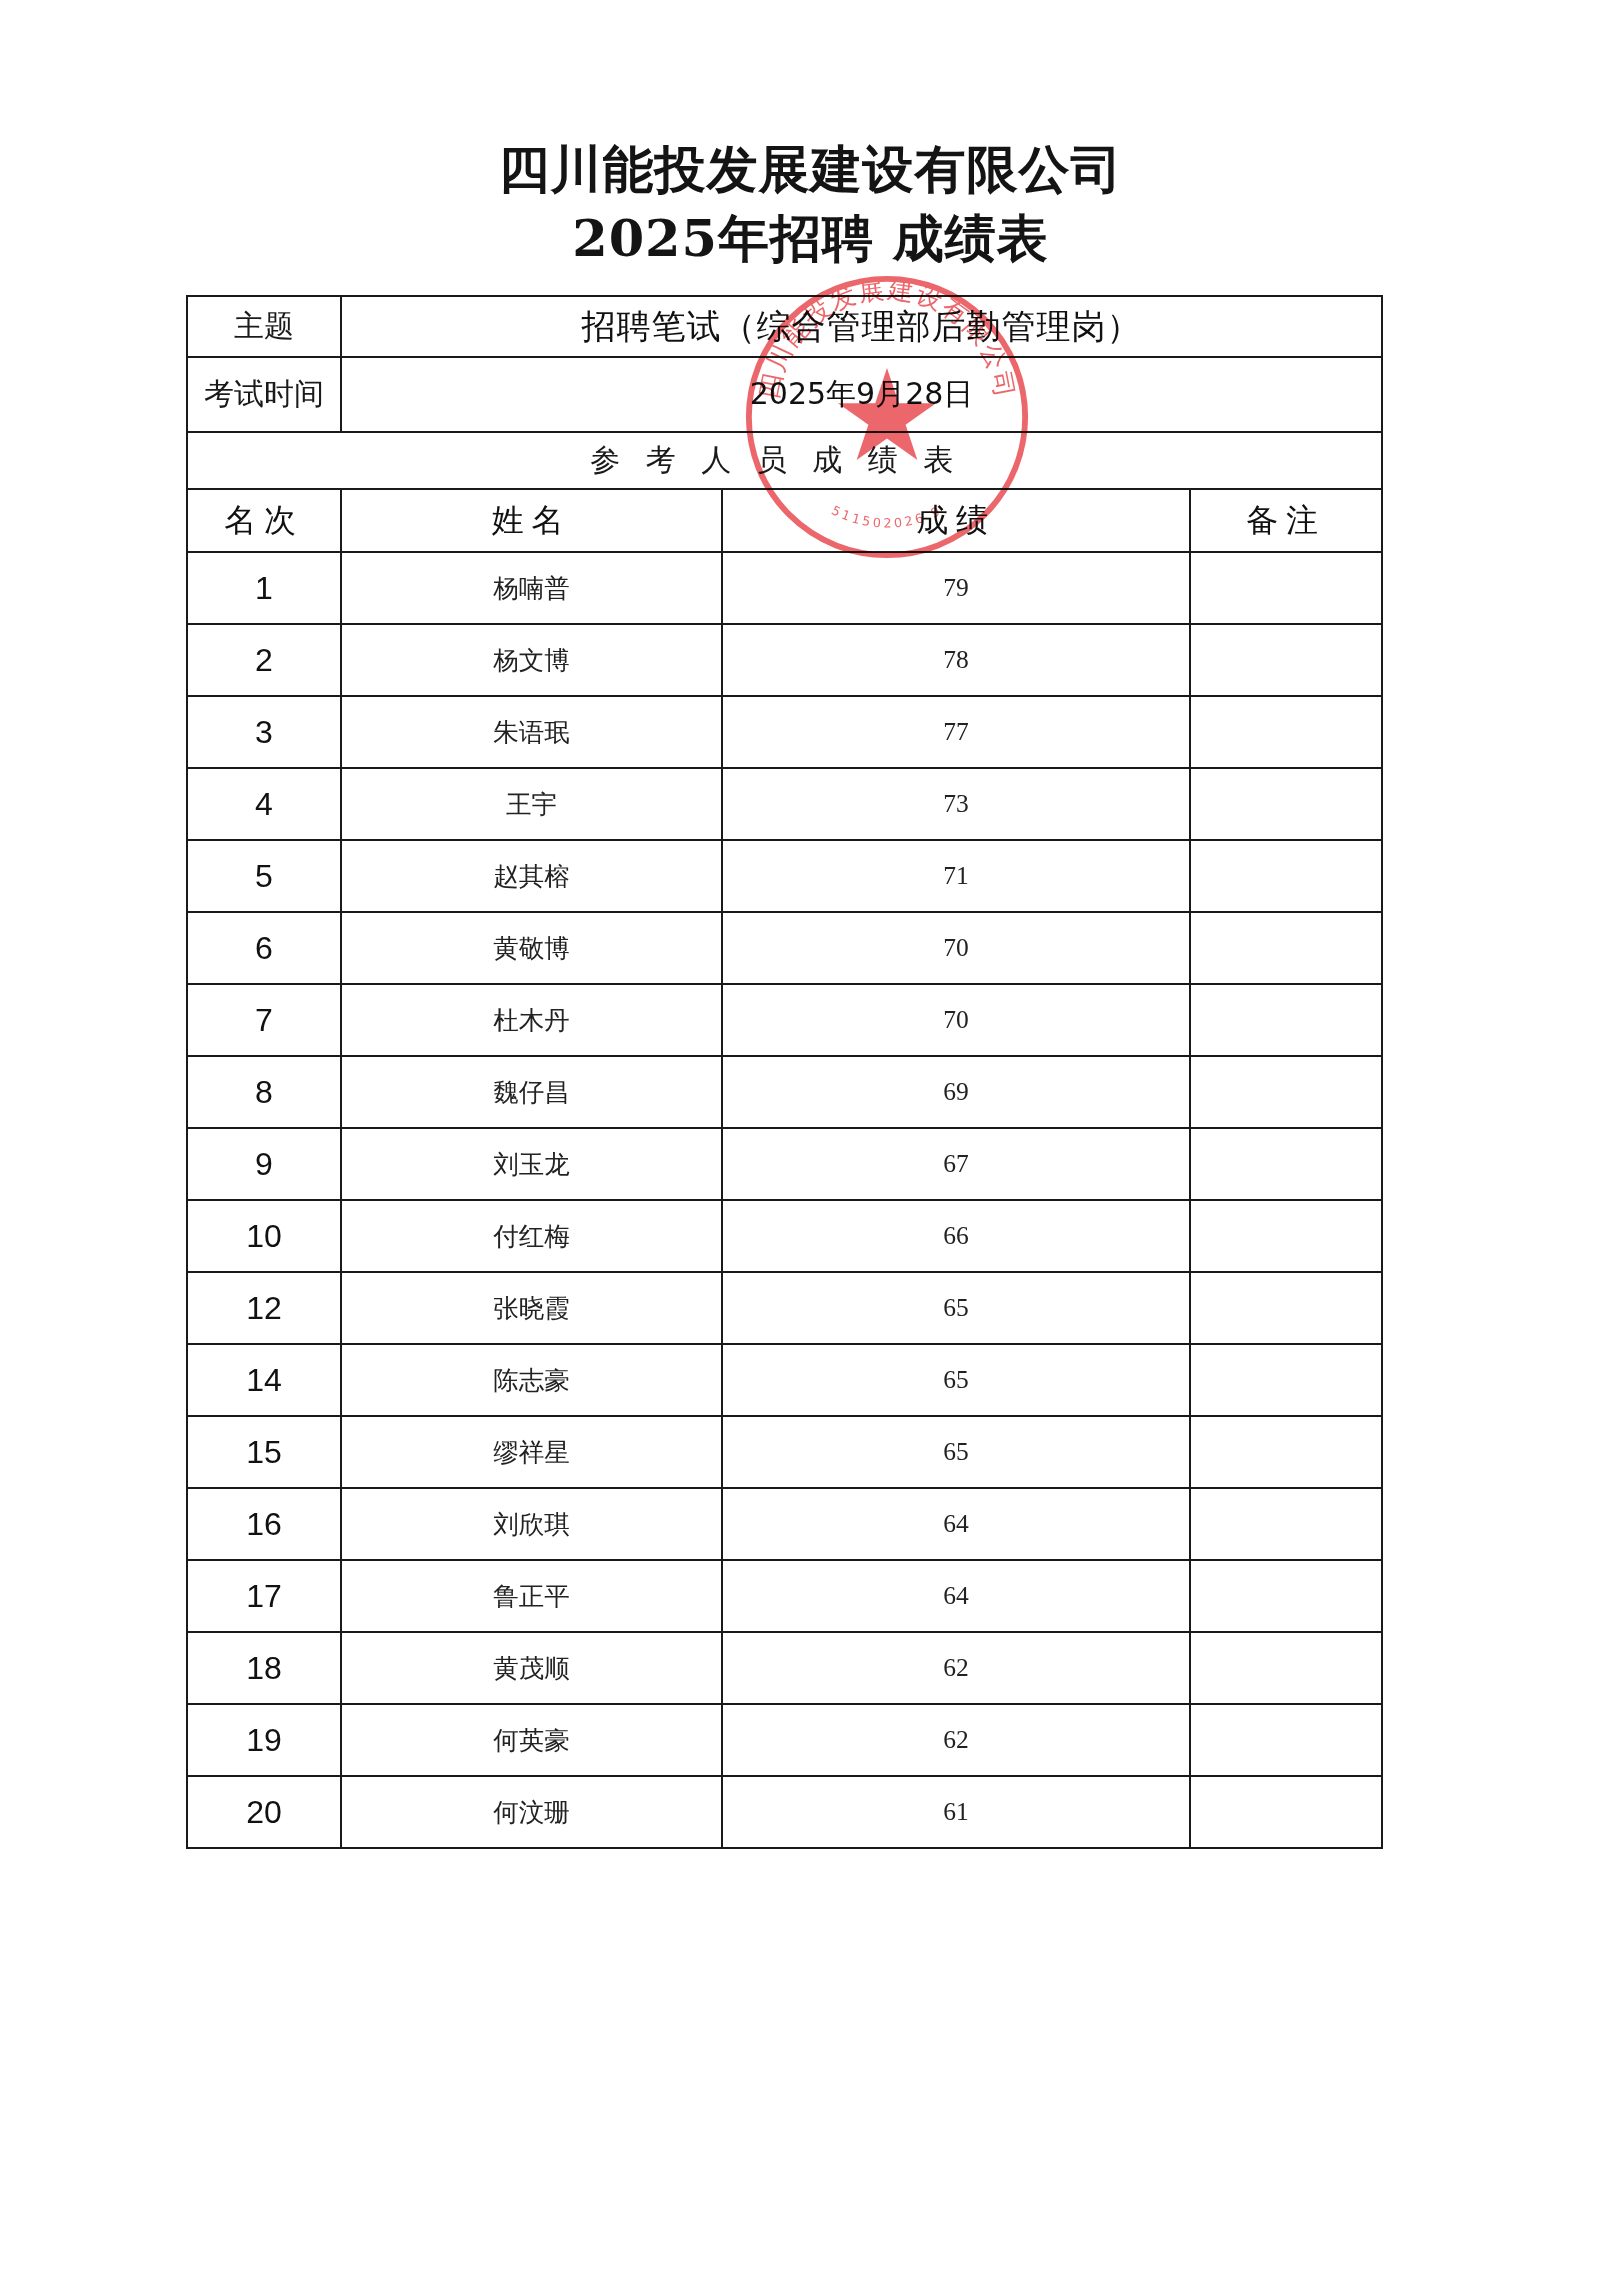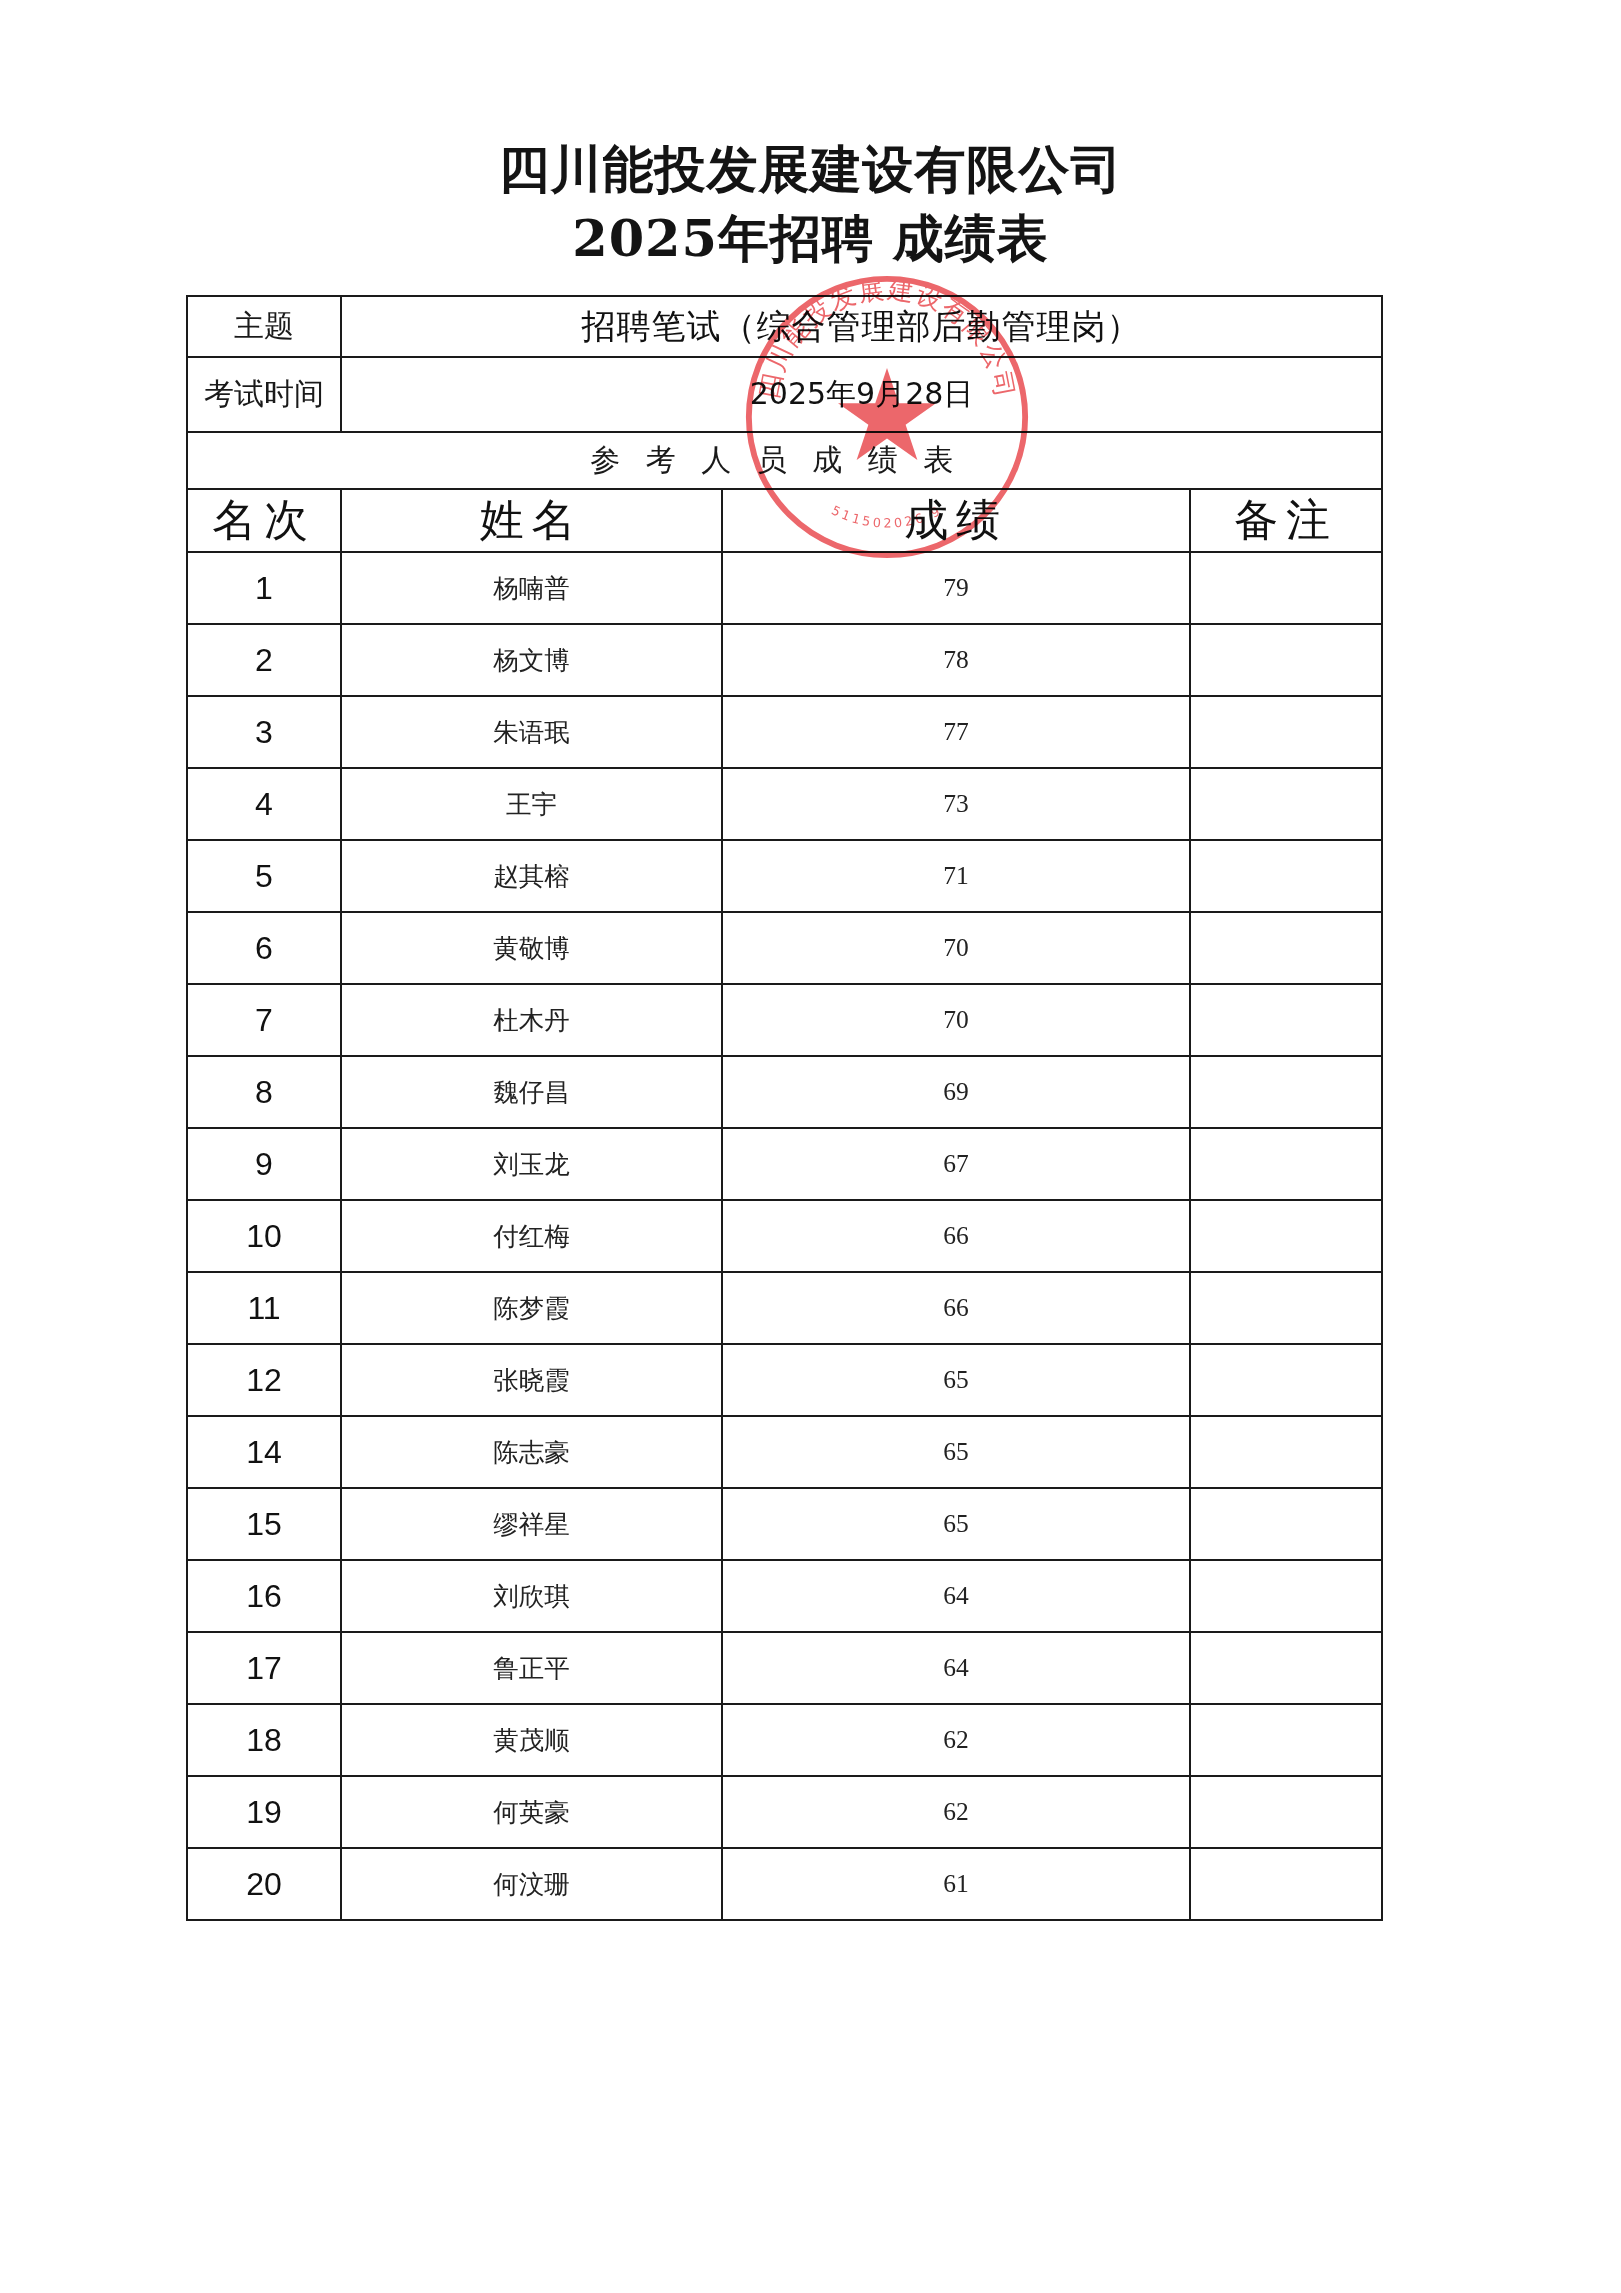--- a/index.html
+++ b/index.html
@@ -72,21 +72,21 @@
       color: #111;
     }
     .sub-title {
       font-family: "DejaVu Serif", "Liberation Serif", serif;
       font-size: 30px;
       letter-spacing: 25.5px;
       color: #1a1a1a;
     }
     .head {
       font-family: "DejaVu Serif", "Liberation Serif", serif;
-      font-size: 44px;
+      font-size: 32px;
       color: #111;
       letter-spacing: 7.8px;
     }
     .rank {
       font-family: "Liberation Sans", "DejaVu Sans", sans-serif;
       font-size: 32px;
       color: #111;
     }
     .name {
       font-family: "DejaVu Serif", "Liberation Serif", serif;
@@ -191,26 +191,20 @@
       </tr>
       <tr class="row-data">
         <td class="rank">9</td>
         <td class="name">刘玉龙</td>
         <td class="score">67</td>
         <td class="score"></td>
       </tr>
       <tr class="row-data">
         <td class="rank">10</td>
         <td class="name">付红梅</td>
-        <td class="score">66</td>
-        <td class="score"></td>
-      </tr>
-      <tr class="row-data">
-        <td class="rank">11</td>
-        <td class="name">陈梦霞</td>
         <td class="score">66</td>
         <td class="score"></td>
       </tr>
       <tr class="row-data">
         <td class="rank">12</td>
         <td class="name">张晓霞</td>
         <td class="score">65</td>
         <td class="score"></td>
       </tr>
       <tr class="row-data">

